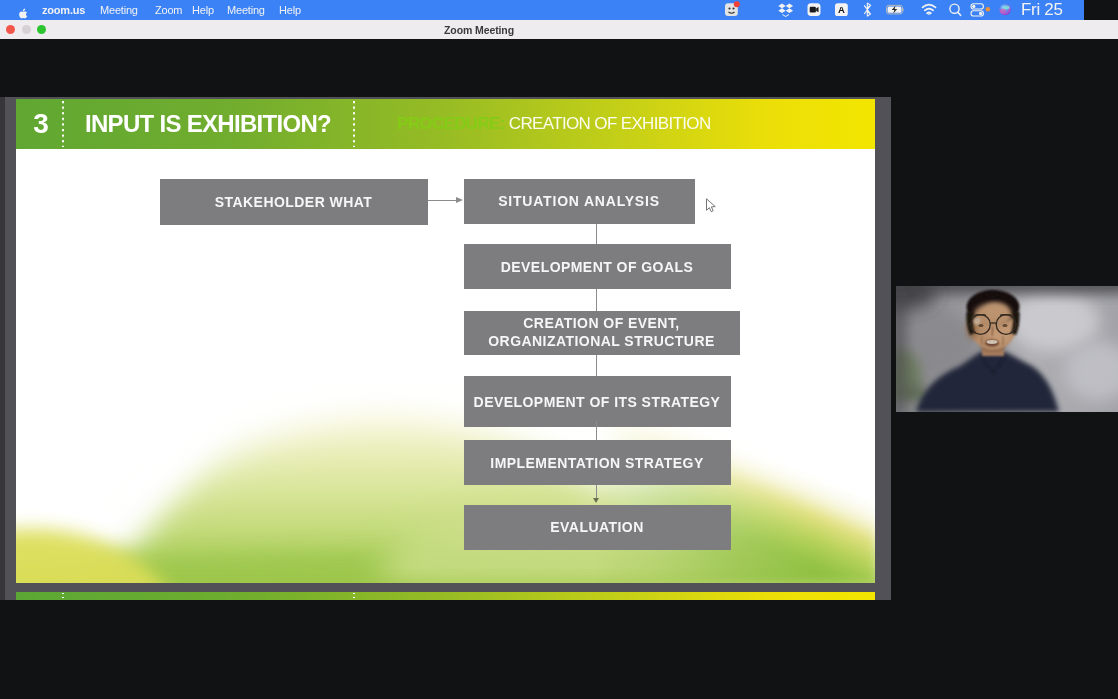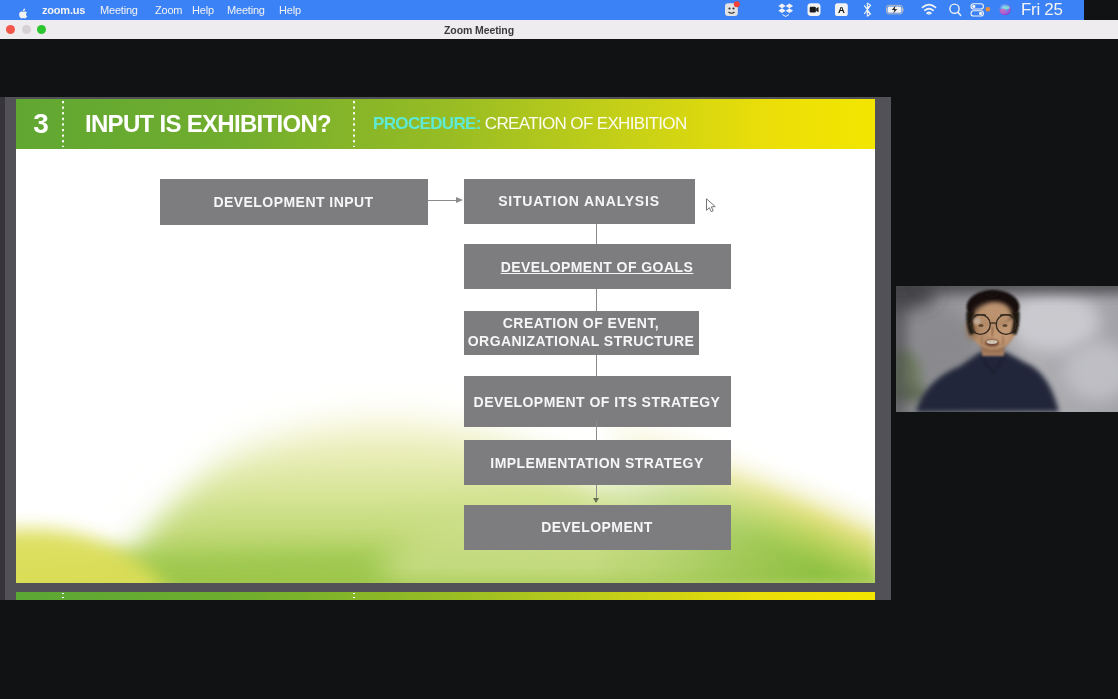--- a/index.html
+++ b/index.html
@@ -30,21 +30,21 @@
     background:linear-gradient(90deg,#60a732 0%,#71ad2e 25%,#97bc24 50%,#c8d116 72%,#ecdf08 88%,#f2e600 100%);}
   .dotline{position:absolute;top:101px;width:2.4px;height:46px;
     background:radial-gradient(circle at 1.2px 1.2px,#fff 1.15px,rgba(255,255,255,0) 1.35px);
     background-size:2.4px 5.6px;}
   #hnum{position:absolute;left:26px;top:99px;width:30px;height:49.5px;line-height:49.5px;text-align:center;
         font-size:28px;font-weight:bold;color:#fff;}
   #htitle{position:absolute;left:85px;top:99px;height:49.5px;line-height:50px;
         font-size:24px;font-weight:bold;color:#fff;letter-spacing:-0.7px;}
   #hsub{position:absolute;left:373px;top:99px;height:49.5px;line-height:50.5px;
         font-size:17px;color:#fbfbee;letter-spacing:-0.65px;}
-  #hsub b{color:#5eead4;}
+  #hsub b{color:#84cc16;margin-left:24px;}
 
   
   .fbox{position:absolute;background:#7d7d80;color:#f6f6f6;font-weight:bold;
         display:flex;align-items:center;justify-content:center;text-align:center;
         font-size:14px;letter-spacing:0.45px;}
   .conn{position:absolute;background:#8b8b8d;}
   .arr{position:absolute;width:0;height:0;}
 
   
   #sliver{left:16px;top:592px;width:859px;height:8px;
@@ -192,27 +192,27 @@
   </div>
 </div>
 
 <div class="abs" id="header" style="left:16px;top:99px;"></div>
 <div class="dotline" style="left:62px;"></div>
 <div class="dotline" style="left:353px;"></div>
 <div id="hnum">3</div>
 <div id="htitle">INPUT IS EXHIBITION?</div>
 <div id="hsub"><b>PROCEDURE:</b> CREATION OF EXHIBITION</div>
 
-<div class="fbox" style="left:159.5px;top:179px;width:268px;height:45.5px;">DEVELOPMENT INPUT</div>
+<div class="fbox" style="left:159.5px;top:179px;width:268px;height:45.5px;">STAKEHOLDER WHAT</div>
 <div class="fbox" style="left:463.5px;top:178.5px;width:231px;height:45px;letter-spacing:0.8px;">SITUATION ANALYSIS</div>
-<div class="fbox" style="left:463.5px;top:244px;width:267px;height:45px;text-decoration:underline;">DEVELOPMENT OF GOALS</div>
-<div class="fbox" style="left:463.5px;top:310.5px;width:235px;height:44px;line-height:1.22;">CREATION OF EVENT,<br>ORGANIZATIONAL STRUCTURE</div>
+<div class="fbox" style="left:463.5px;top:244px;width:267px;height:45px;">DEVELOPMENT OF GOALS</div>
+<div class="fbox" style="left:463.5px;top:310.5px;width:276px;height:44px;line-height:1.22;">CREATION OF EVENT,<br>ORGANIZATIONAL STRUCTURE</div>
 <div class="fbox" style="left:463.5px;top:376px;width:267px;height:51px;">DEVELOPMENT OF ITS STRATEGY</div>
 <div class="fbox" style="left:463.5px;top:440px;width:267px;height:45px;">IMPLEMENTATION STRATEGY</div>
-<div class="fbox" style="left:463.5px;top:504.5px;width:267px;height:45px;">DEVELOPMENT</div>
+<div class="fbox" style="left:463.5px;top:504.5px;width:267px;height:45px;">EVALUATION</div>
 
 <div class="conn" style="left:427.5px;top:200px;width:29px;height:1.2px;"></div>
 <div class="arr" style="left:456px;top:196.5px;border-left:7px solid #8b8b8d;border-top:3.8px solid transparent;border-bottom:3.8px solid transparent;"></div>
 
 <div class="conn" style="left:596.3px;top:223.5px;width:1.2px;height:20.5px;"></div>
 <div class="conn" style="left:596.3px;top:289px;width:1.2px;height:21.5px;"></div>
 <div class="conn" style="left:596.3px;top:354.5px;width:1.2px;height:21.5px;"></div>
 <div class="conn" style="left:596.3px;top:421px;width:1.2px;height:19px;"></div>
 <div class="conn" style="left:596.3px;top:485px;width:1.2px;height:13px;"></div>
 <div class="arr" style="left:593px;top:497.5px;border-top:5.5px solid #67704f;border-left:3.5px solid transparent;border-right:3.5px solid transparent;"></div>

